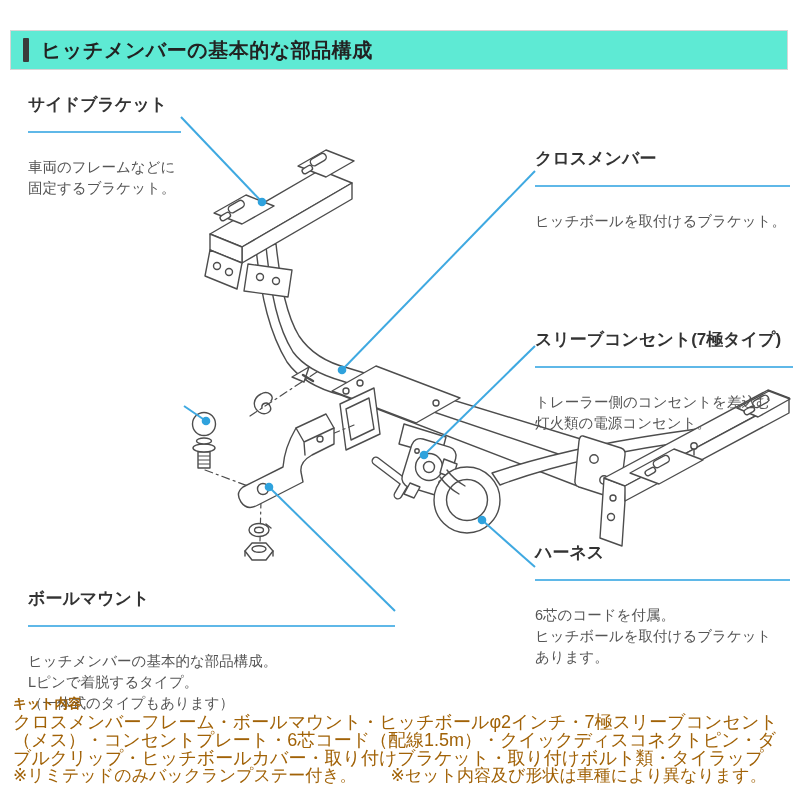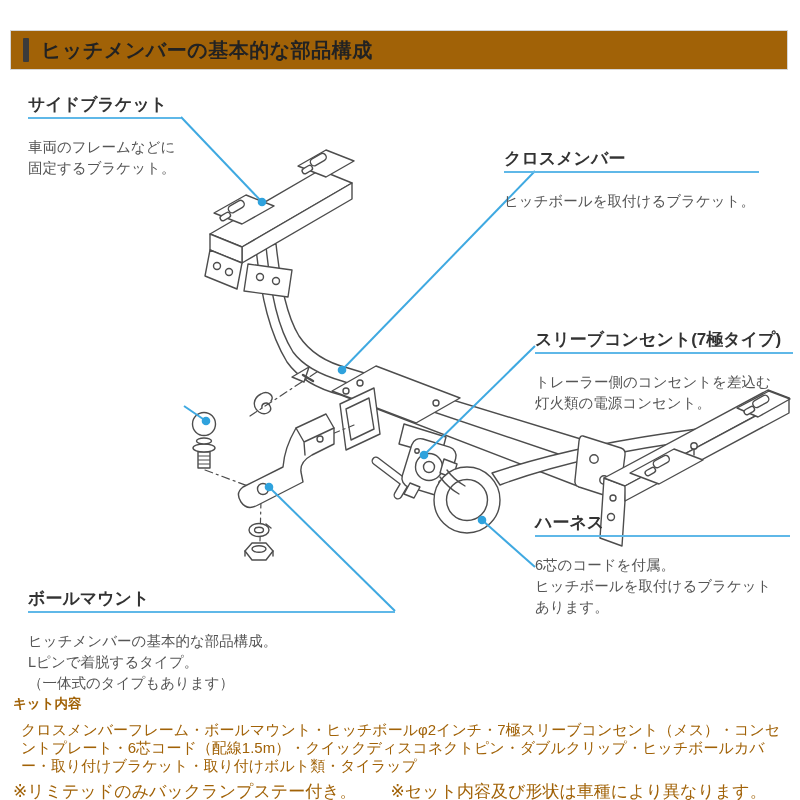--- a/index.html
+++ b/index.html
@@ -1,35 +1,35 @@
 <!DOCTYPE html>
 <html><head>
 <meta charset="utf-8">
 <style>
   html,body{margin:0;padding:0;background:#fff;}
   .page{position:relative;width:800px;height:800px;background:#fff;overflow:hidden;
         font-family:"Liberation Sans","DejaVu Sans",sans-serif;}
   .title-box{position:absolute;left:10px;top:30px;width:778px;height:40px;
-             border:1px solid #d6d6d6;background:#a16207;display:flex;align-items:center;box-sizing:border-box;}
+             border:1px solid #d6d6d6;background:#5eead4;display:flex;align-items:center;box-sizing:border-box;}
   .title-accent{width:6px;height:24px;background:#3b3b3b;margin-left:12px;border-radius:1px;}
   .title-text{font-size:20px;font-weight:bold;color:#222;margin-left:12px;letter-spacing:.5px;}
   .diagram-svg{position:absolute;left:0;top:0;width:800px;height:694px;}
   .label{position:absolute;z-index:3;}
   .label h2{margin:0;font-size:17px;line-height:19px;font-weight:bold;color:#333;
-            padding-bottom:3px;border-bottom:2px solid #5fb8e8;white-space:nowrap;}
-  .label p{margin:18px 0 0;font-size:14.5px;line-height:21px;color:#555;white-space:pre-line;}
+            padding-bottom:17px;border-bottom:2px solid #5fb8e8;white-space:nowrap;}
+  .label p{margin:24px 0 0;font-size:14.5px;line-height:21px;color:#555;white-space:pre-line;}
   .lbl-side{left:28px;top:95px;} .lbl-side h2{width:153px;}
-  .lbl-cross{left:504px;top:149px;} .lbl-cross h2{width:255px;}
+  .lbl-cross{left:535px;top:149px;} .lbl-cross h2{width:255px;}
   .lbl-sleeve{left:535px;top:324px;} .lbl-sleeve h2{width:258px;margin-top:6px;}
   .lbl-ball{left:28px;top:384px;} .lbl-ball h2{width:156px;}
-  .lbl-harness{left:535px;top:513px;} .lbl-harness h2{width:255px;}
+  .lbl-harness{left:535px;top:543px;} .lbl-harness h2{width:255px;}
   .lbl-mount{left:28px;top:589px;} .lbl-mount h2{width:367px;}
   .kit{position:absolute;left:13px;top:695px;width:778px;color:#a16207;z-index:3;}
   .kit-heading{font-size:13.5px;line-height:18px;font-weight:bold;}
-  .kit-body{font-size:15px;line-height:18px;margin:8px;}
+  .kit-body{font-size:18px;line-height:18px;margin:0;}
   .kit-note{font-size:17px;line-height:18px;margin:0;white-space:pre-line;}
 </style>
 </head>
 <body>
 
 <div class="page">
 
   <div class="title-box">
     <div class="title-accent"></div>
     <div class="title-text">ヒッチメンバーの基本的な部品構成</div>

